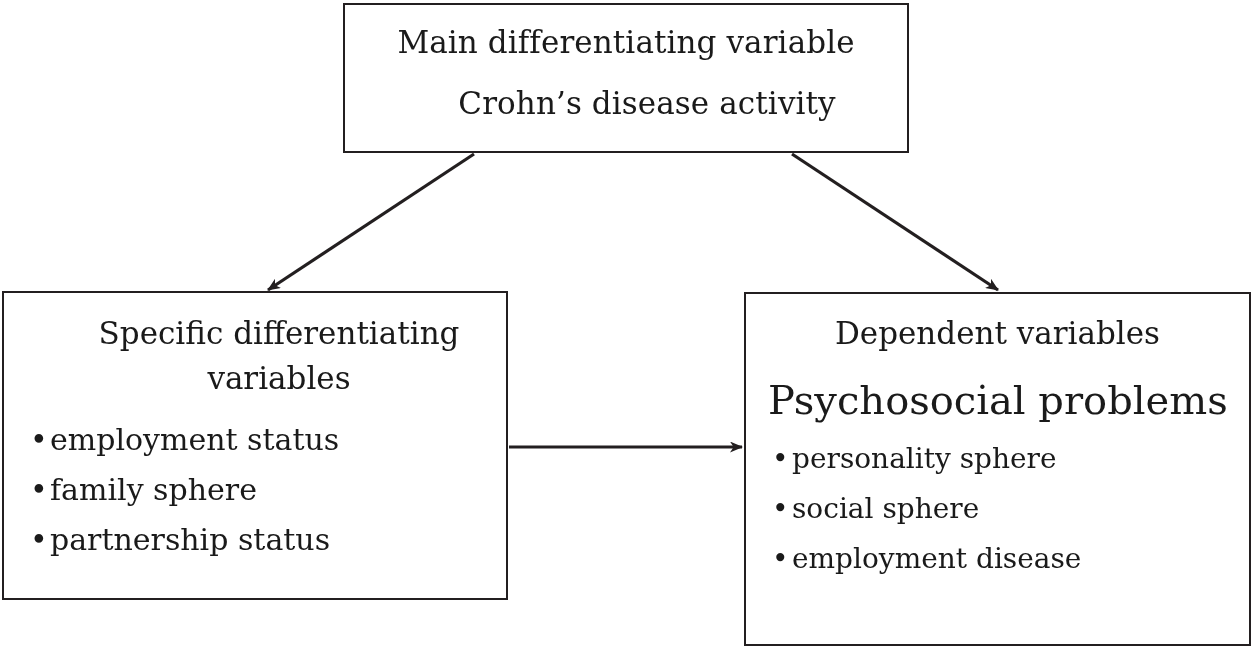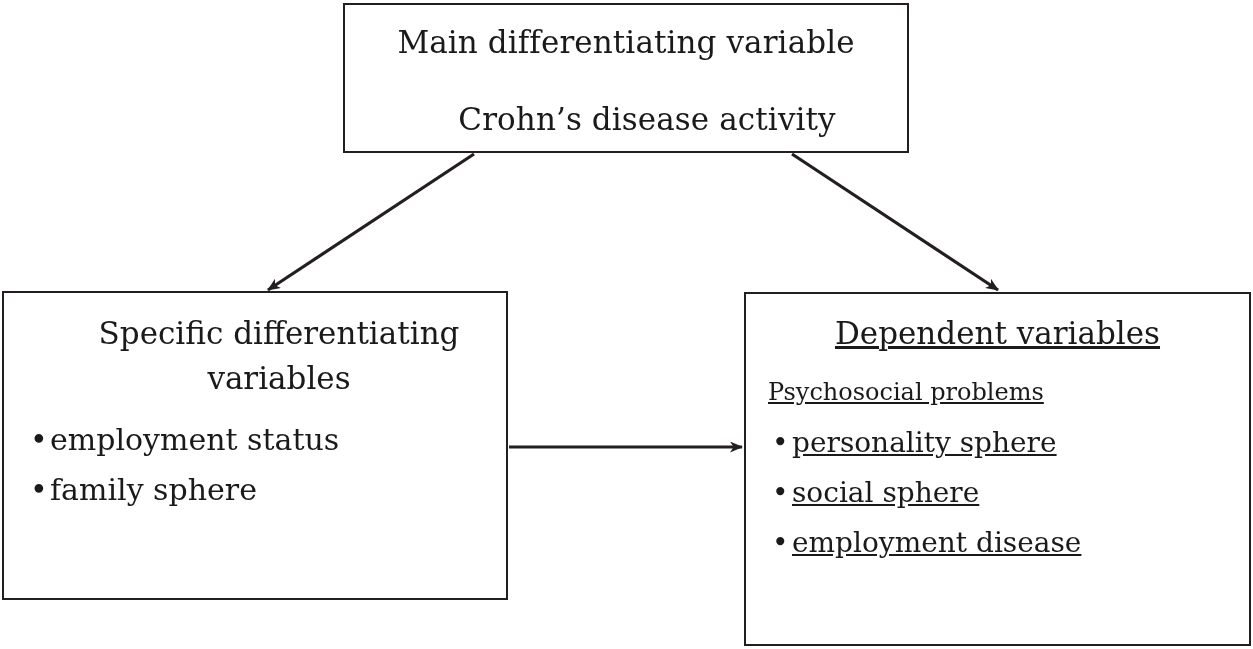--- a/index.html
+++ b/index.html
@@ -41,21 +41,21 @@
     width: 566px;
     height: 150px;
   }
   #node-main .title-line {
     text-align: center;
     font-size: 31px;
     line-height: 1;
     letter-spacing: .1px;
   }
   #node-main .line-1 { margin-top: 22px; }
-  #node-main .line-2 { margin-top: 46px; padding-left: 42px; }
+  #node-main .line-2 { margin-top: 30px; padding-left: 42px; }
 
   
   #node-specific {
     left: 2px;
     top: 291px;
     width: 506px;
     height: 309px;
   }
   #node-specific .heading {
     text-align: center;
@@ -74,30 +74,29 @@
     line-height: 50px;
     white-space: nowrap;
   }
 
   
   #node-dependent {
     left: 744px;
     top: 292px;
     width: 507px;
     height: 354px;
-    text-decoration: underline;
   }
   #node-dependent .heading {
     text-align: center;
     font-size: 31px;
     line-height: 1.2;
     padding: 21px 18px 0 18px;
   }
   #node-dependent .subheading {
-    font-size: 24px;
+    font-size: 40px;
     line-height: 1;
     padding: 28px 0 0 22px;
   }
   #node-dependent .bullets {
     margin: 14px 0 0 0;
     padding: 0 0 0 26px;
     list-style: none;
   }
   #node-dependent .bullets li {
     font-size: 28px;
@@ -141,20 +140,21 @@
   </div>
 
   <div class="node-box" id="node-specific">
     <div class="heading">
       <div>Specific differentiating</div>
       <div>variables</div>
     </div>
     <ul class="bullets">
       <li><span class="dot">•</span><span>employment status</span></li>
       <li><span class="dot">•</span><span>family sphere</span></li>
+      <li><span class="dot">•</span><span>partnership status</span></li>
     </ul>
   </div>
 
   <div class="node-box" id="node-dependent">
     <div class="heading">Dependent variables</div>
     <div class="subheading">Psychosocial problems</div>
     <ul class="bullets">
       <li><span class="dot">•</span><span>personality sphere</span></li>
       <li><span class="dot">•</span><span>social sphere</span></li>
       <li><span class="dot">•</span><span>employment disease</span></li>

